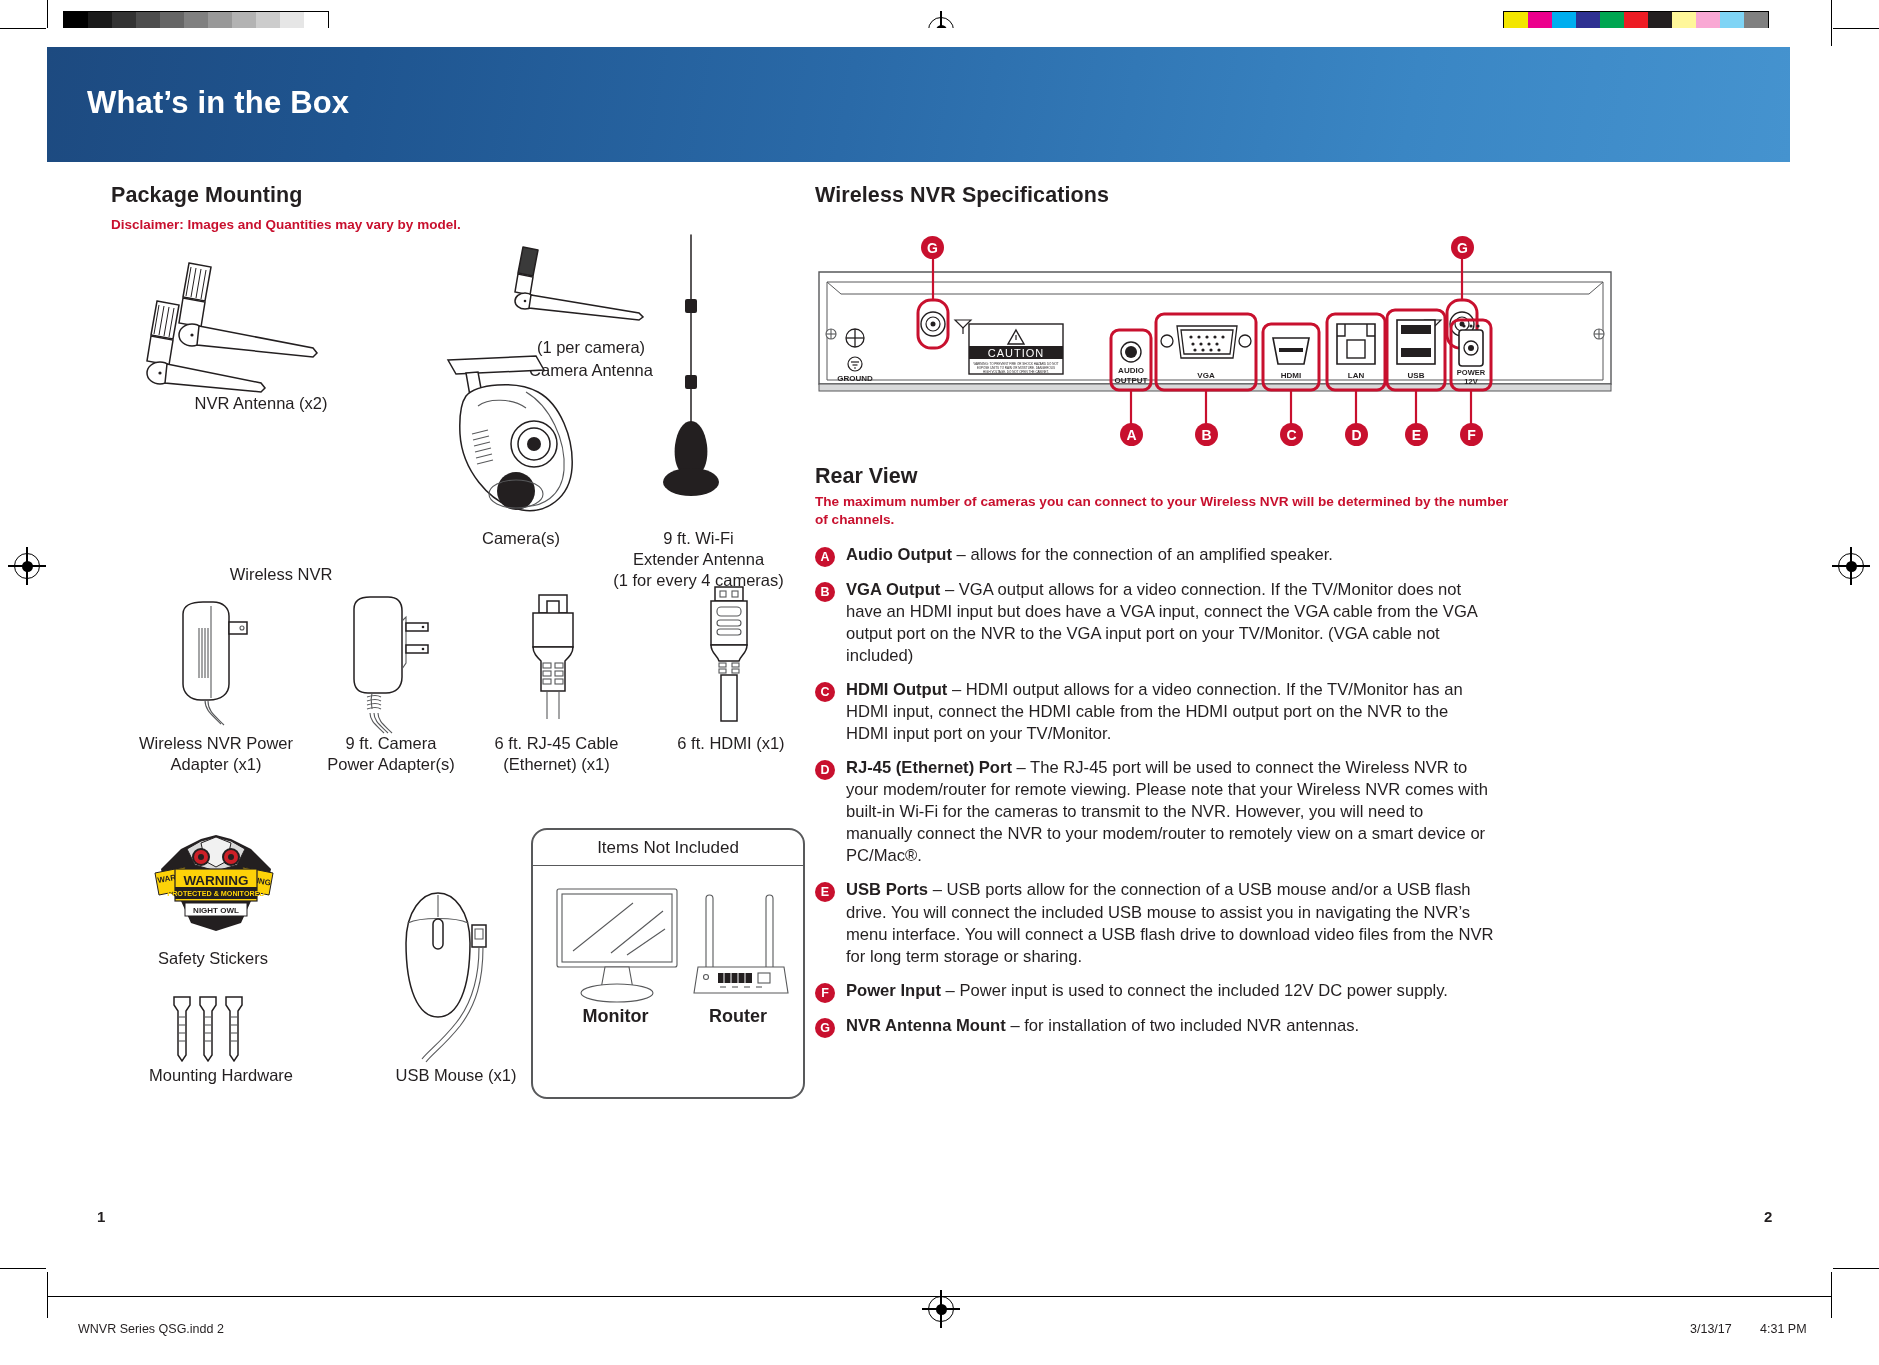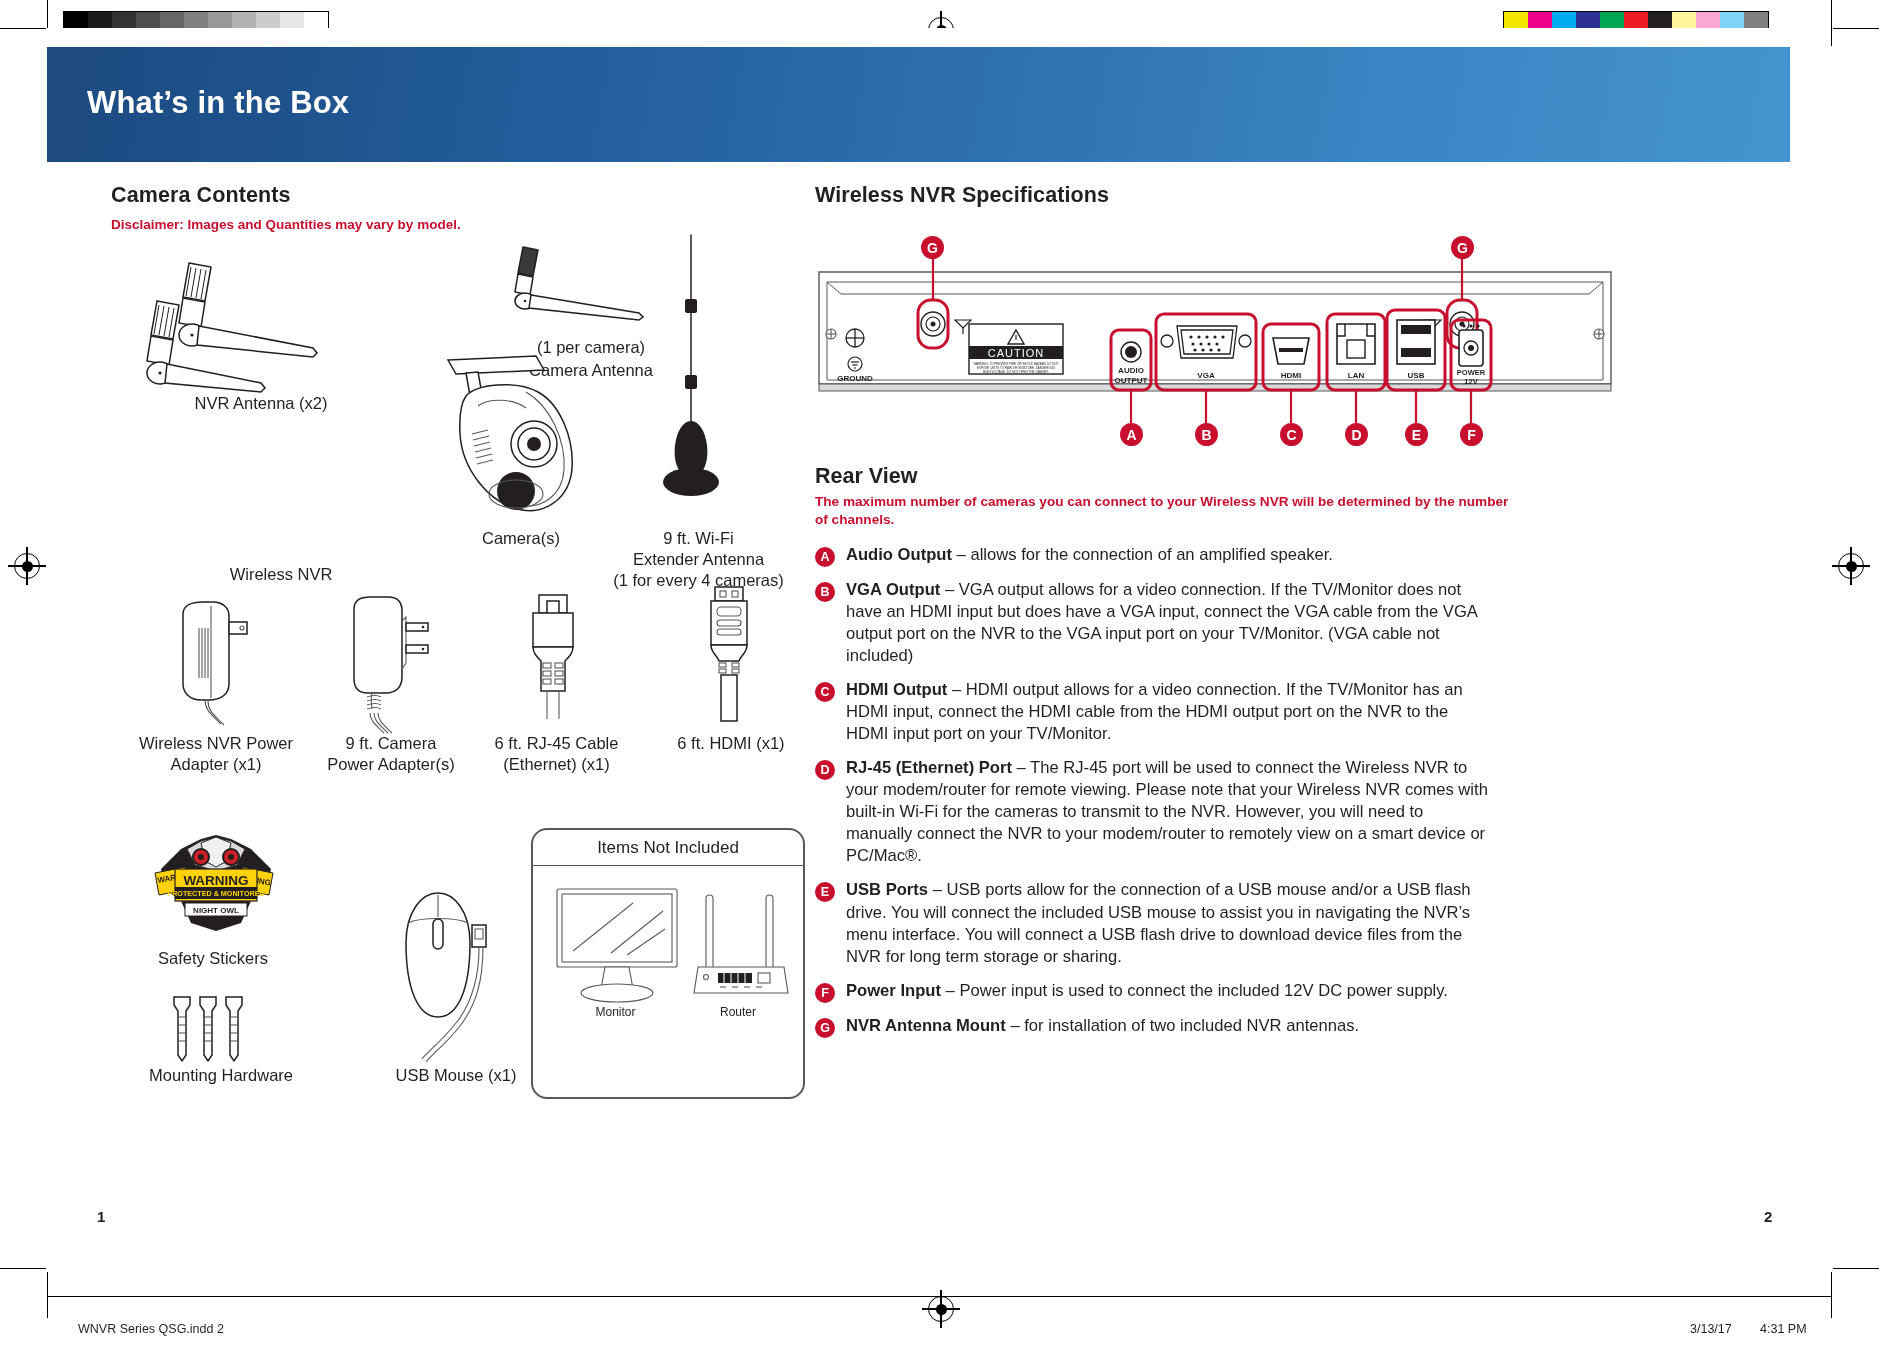--- a/index.html
+++ b/index.html
@@ -37,21 +37,21 @@
   }
 
   
   .col-left{position:absolute;left:64px;top:155px;width:700px;}
   .col-right{position:absolute;left:768px;top:155px;width:1000px;}
 
   h2.sec{font-size:21.5px;font-weight:bold;margin:0;letter-spacing:.1px;}
   .disclaimer{color:#c8102e;font-size:13.5px;font-weight:bold;margin-top:9px;}
 
   .cap{font-size:16.5px;text-align:center;line-height:1.28;color:#231f20;}
-  .cap.sm{font-size:12px;}
+  .cap.sm{font-size:18px;font-weight:bold;}
 
   
   svg{display:block;overflow:visible;}
   .ln{fill:none;stroke:#231f20;stroke-width:1.5;stroke-linejoin:round;stroke-linecap:round;}
   .ln-thin{fill:none;stroke:#58595b;stroke-width:1.1;}
   .ln-w{fill:#fff;stroke:#231f20;stroke-width:1.5;}
   .fillk{fill:#231f20;}
 
   
   .nib{
@@ -153,21 +153,21 @@
   </div>
 
 <div class="page">
 
   <div class="header-band">
     <div class="header-title">What’s in the Box</div>
   </div>
 
   <div class="col-left">
 
-    <h2 class="sec">Camera Contents</h2>
+    <h2 class="sec">Package Mounting</h2>
     <div class="disclaimer">Disclaimer: Images and Quantities may vary by model.</div>
 
     <div style="position:absolute;left:30px;top:70px;">
       <svg width="290" height="130" viewBox="0 0 290 130">
 
         <g>
           <path class="ln-w" d="M48 10 L70 14 L64 48 L42 44 Z"></path>
           <g stroke="#231f20" stroke-width="1">
             <line x1="50" y1="14" x2="45" y2="43"></line>
               <line x1="55" y1="15" x2="50" y2="44"></line>
@@ -612,21 +612,21 @@
         <li class="spec-item">
           <span class="badge">C</span>
           <span class="spec-text"><b>HDMI Output</b><span> – HDMI output allows for a video connection. If the TV/Monitor has an HDMI input, connect the HDMI cable from the HDMI output port on the NVR to the HDMI input port on your TV/Monitor.</span></span>
         </li>
         <li class="spec-item">
           <span class="badge">D</span>
           <span class="spec-text"><b>RJ-45 (Ethernet) Port</b><span> – The RJ-45 port will be used to connect the Wireless NVR to your modem/router for remote viewing. Please note that your Wireless NVR comes with built-in Wi-Fi for the cameras to transmit to the NVR. However, you will need to manually connect the NVR to your modem/router to remotely view on a smart device or PC/Mac®.</span></span>
         </li>
         <li class="spec-item">
           <span class="badge">E</span>
-          <span class="spec-text"><b>USB Ports</b><span> – USB ports allow for the connection of a USB mouse and/or a USB flash drive. You will connect the included USB mouse to assist you in navigating the NVR’s menu interface. You will connect a USB flash drive to download device files from the NVR for long term storage or sharing.</span></span>
+          <span class="spec-text"><b>USB Ports</b><span> – USB ports allow for the connection of a USB mouse and/or a USB flash drive. You will connect the included USB mouse to assist you in navigating the NVR’s menu interface. You will connect a USB flash drive to download video files from the NVR for long term storage or sharing.</span></span>
         </li>
         <li class="spec-item">
           <span class="badge">F</span>
           <span class="spec-text"><b>Power Input</b><span> – Power input is used to connect the included 12V DC power supply.</span></span>
         </li>
         <li class="spec-item">
           <span class="badge">G</span>
           <span class="spec-text"><b>NVR Antenna Mount</b><span> – for installation of two included NVR antennas.</span></span>
         </li>
       </ul>

